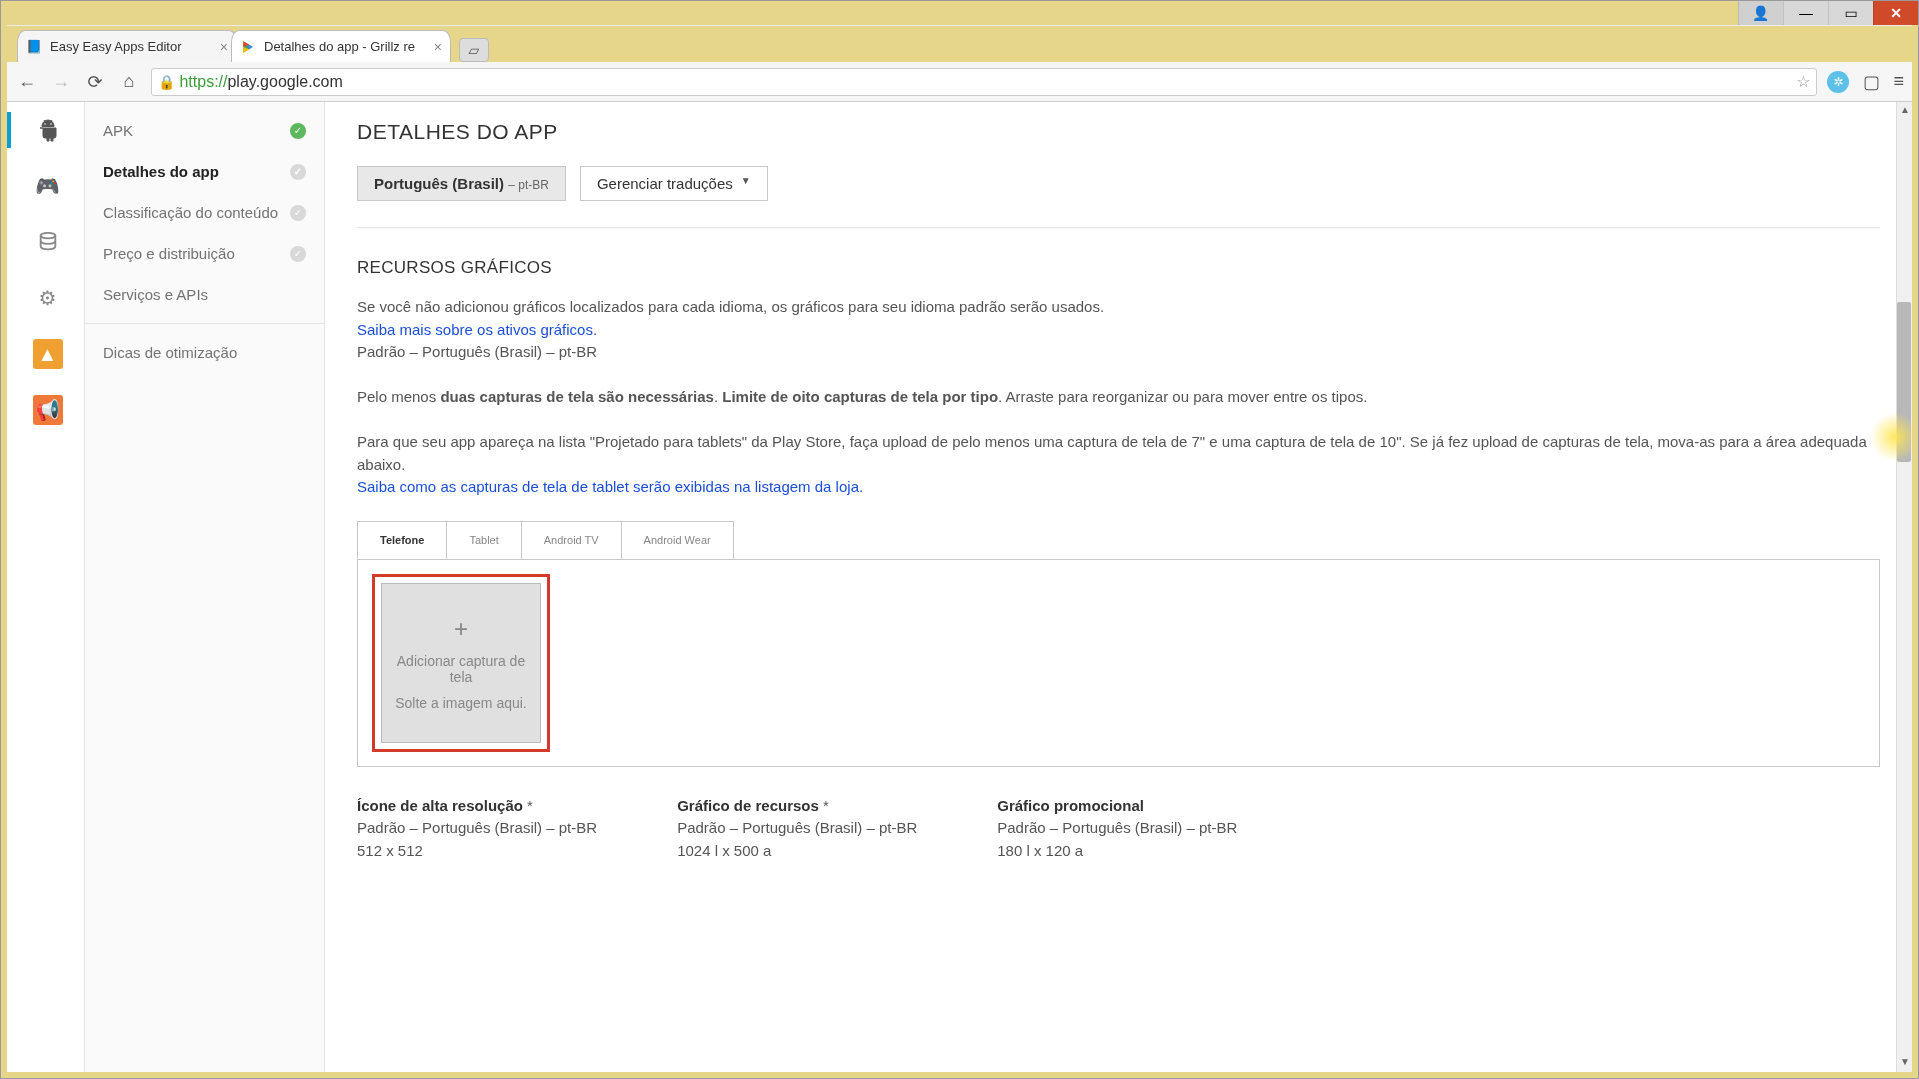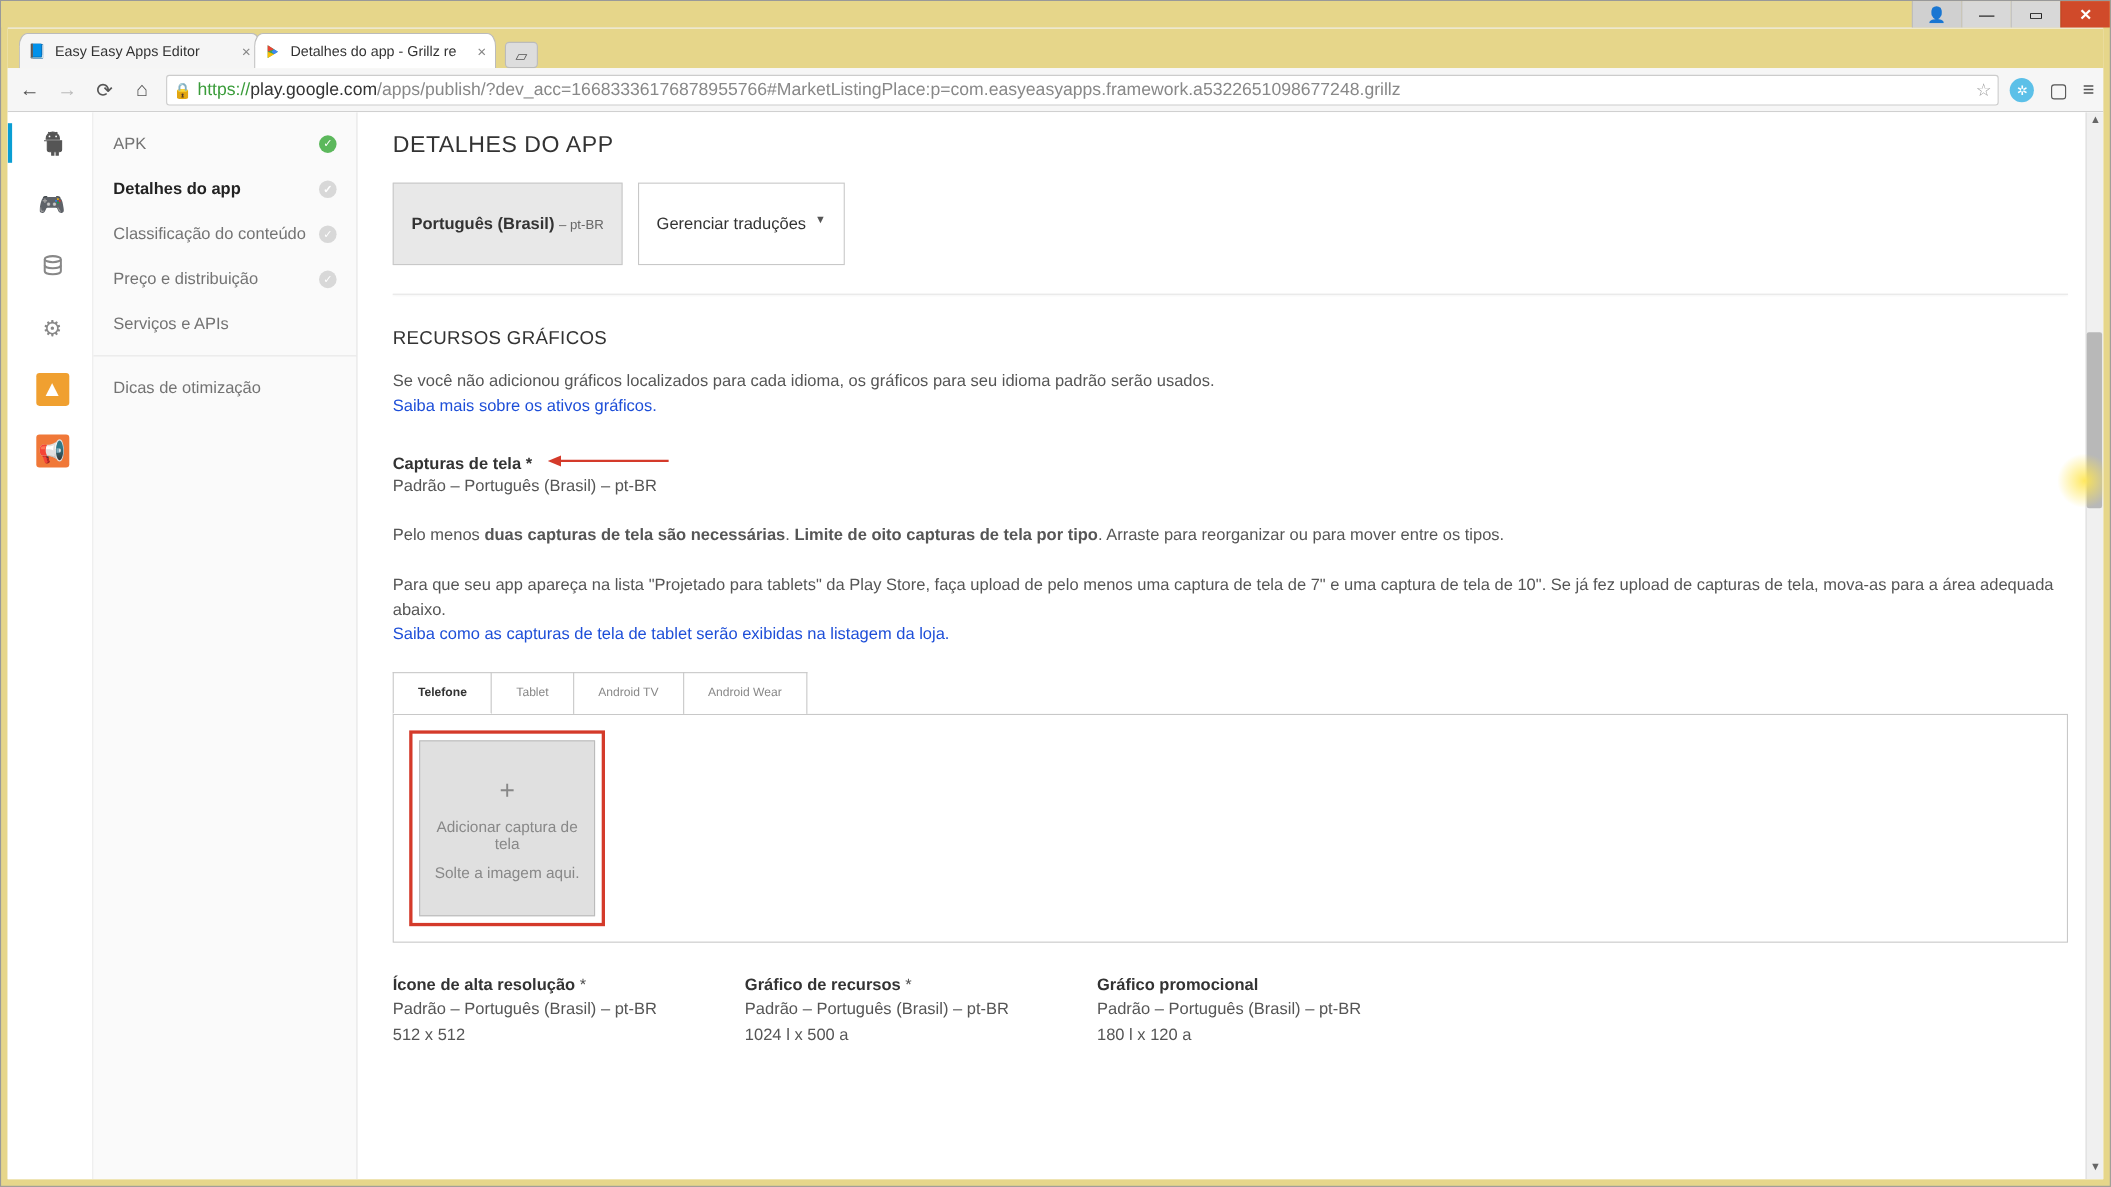--- a/index.html
+++ b/index.html
@@ -53,21 +53,21 @@
 .sidebar .sb-item { padding: 12px 18px; font-size: 15px; color: #737373; display: flex; align-items: center; justify-content: space-between; }
 .sidebar .sb-item.bold { font-weight: bold; color: #222; }
 .sidebar .sb-item .check { width: 16px; height: 16px; border-radius: 50%; background: #d8d8d8; display:inline-flex; align-items:center; justify-content:center; font-size:10px; color:#fff; }
 .sidebar .sb-item .check.green { background: #5cb85c; }
 .sidebar .sb-divider { height: 1px; background: #e5e5e5; margin: 8px 0; }
 
 
 .main { flex: 1; padding: 18px 32px; overflow-y: auto; position: relative; }
 .main h1 { font-size: 21px; font-weight: normal; color: #333; letter-spacing: .5px; margin-bottom: 22px; }
 .lang-row { display: flex; gap: 14px; margin-bottom: 26px; }
-.lang-btn { border: 1px solid #c8c8c8; background: #e8e8e8; padding: 28px 16px; font-size: 15px; color: #333; }
+.lang-btn { border: 1px solid #c8c8c8; background: #e8e8e8; padding: 8px 16px; font-size: 15px; color: #333; }
 .lang-btn .sub { font-size: 12px; color: #666; }
 .lang-btn.trans { background: #fff; display:flex; align-items:flex-start; gap:8px; }
 .lang-btn.trans::after { content: "▼"; font-size: 10px; color:#555; }
 .hr { height: 1px; background: #e5e5e5; box-shadow: 0 1px 2px rgba(0,0,0,.05); margin-bottom: 30px; }
 
 .main h2 { font-size: 17px; font-weight: normal; color: #333; margin-bottom: 18px; letter-spacing: .3px; }
 .desc { font-size: 15px; color: #555; line-height: 1.5; }
 .desc .link { color: #1d4ed8; }
 .desc .bold { font-weight: bold; }
 
@@ -131,21 +131,20 @@
 
     <div class="toolbar">
       <span class="nav-icon">←</span>
       <span class="nav-icon disabled">→</span>
       <span class="nav-icon">⟳</span>
       <span class="nav-icon">⌂</span>
       <div class="url-bar">
         <span class="lock">🔒</span>
         <span class="scheme">https://</span>
           <span class="host">play.google.com</span>
-          <span class="path">/apps/publish/?dev_acc=16683336176878955766#MarketListingPlace:p=com.easyeasyapps.framework.a5322651098677248.grillz</span>
         <span class="star">☆</span>
       </div>
       <span class="ext-icon">✲</span>
       <span class="nav-icon">▢</span>
       <span class="menu-icon">≡</span>
     </div>
 
     <div class="content">
       <div class="rail">
         <div class="rail-icon active">
@@ -213,32 +212,20 @@
 
         <div class="hr"></div>
 
         <h2>RECURSOS GRÁFICOS</h2>
 
         <div class="desc">
           <span>Se você não adicionou gráficos localizados para cada idioma, os gráficos para seu idioma padrão serão usados.</span><br>
           <span class="link">Saiba mais sobre os ativos gráficos.</span>
         </div>
 
-        <div style="margin-top:16px">
-          <span class="sect-title">
-            <span>Capturas de tela</span>
-            <span class="req"> *</span>
-          </span>
-          <span class="red-arrow">
-            <svg width="110" height="14">
-                <line x1="110" y1="7" x2="10" y2="7" stroke="#d43a2a" stroke-width="2"></line>
-                <polygon points="0,7 12,2 12,12" fill="#d43a2a"></polygon>
-              </svg>
-          </span>
-        </div>
 
         <div class="desc">
           <span>Padrão – Português (Brasil) – pt-BR</span><br>
           <br>
           <span>Pelo menos </span><span class="bold">duas capturas de tela são necessárias</span><span>. </span><span class="bold">Limite de oito capturas de tela por tipo</span><span>. Arraste para reorganizar ou para mover entre os tipos.</span>
           <br><br>
           <span>Para que seu app apareça na lista "Projetado para tablets" da Play Store, faça upload de pelo menos uma captura de tela de 7" e uma captura de tela de 10". Se já fez upload de capturas de tela, mova-as para a área adequada abaixo.</span><br>
           <span class="link">Saiba como as capturas de tela de tablet serão exibidas na listagem da loja.</span>
         </div>
 

